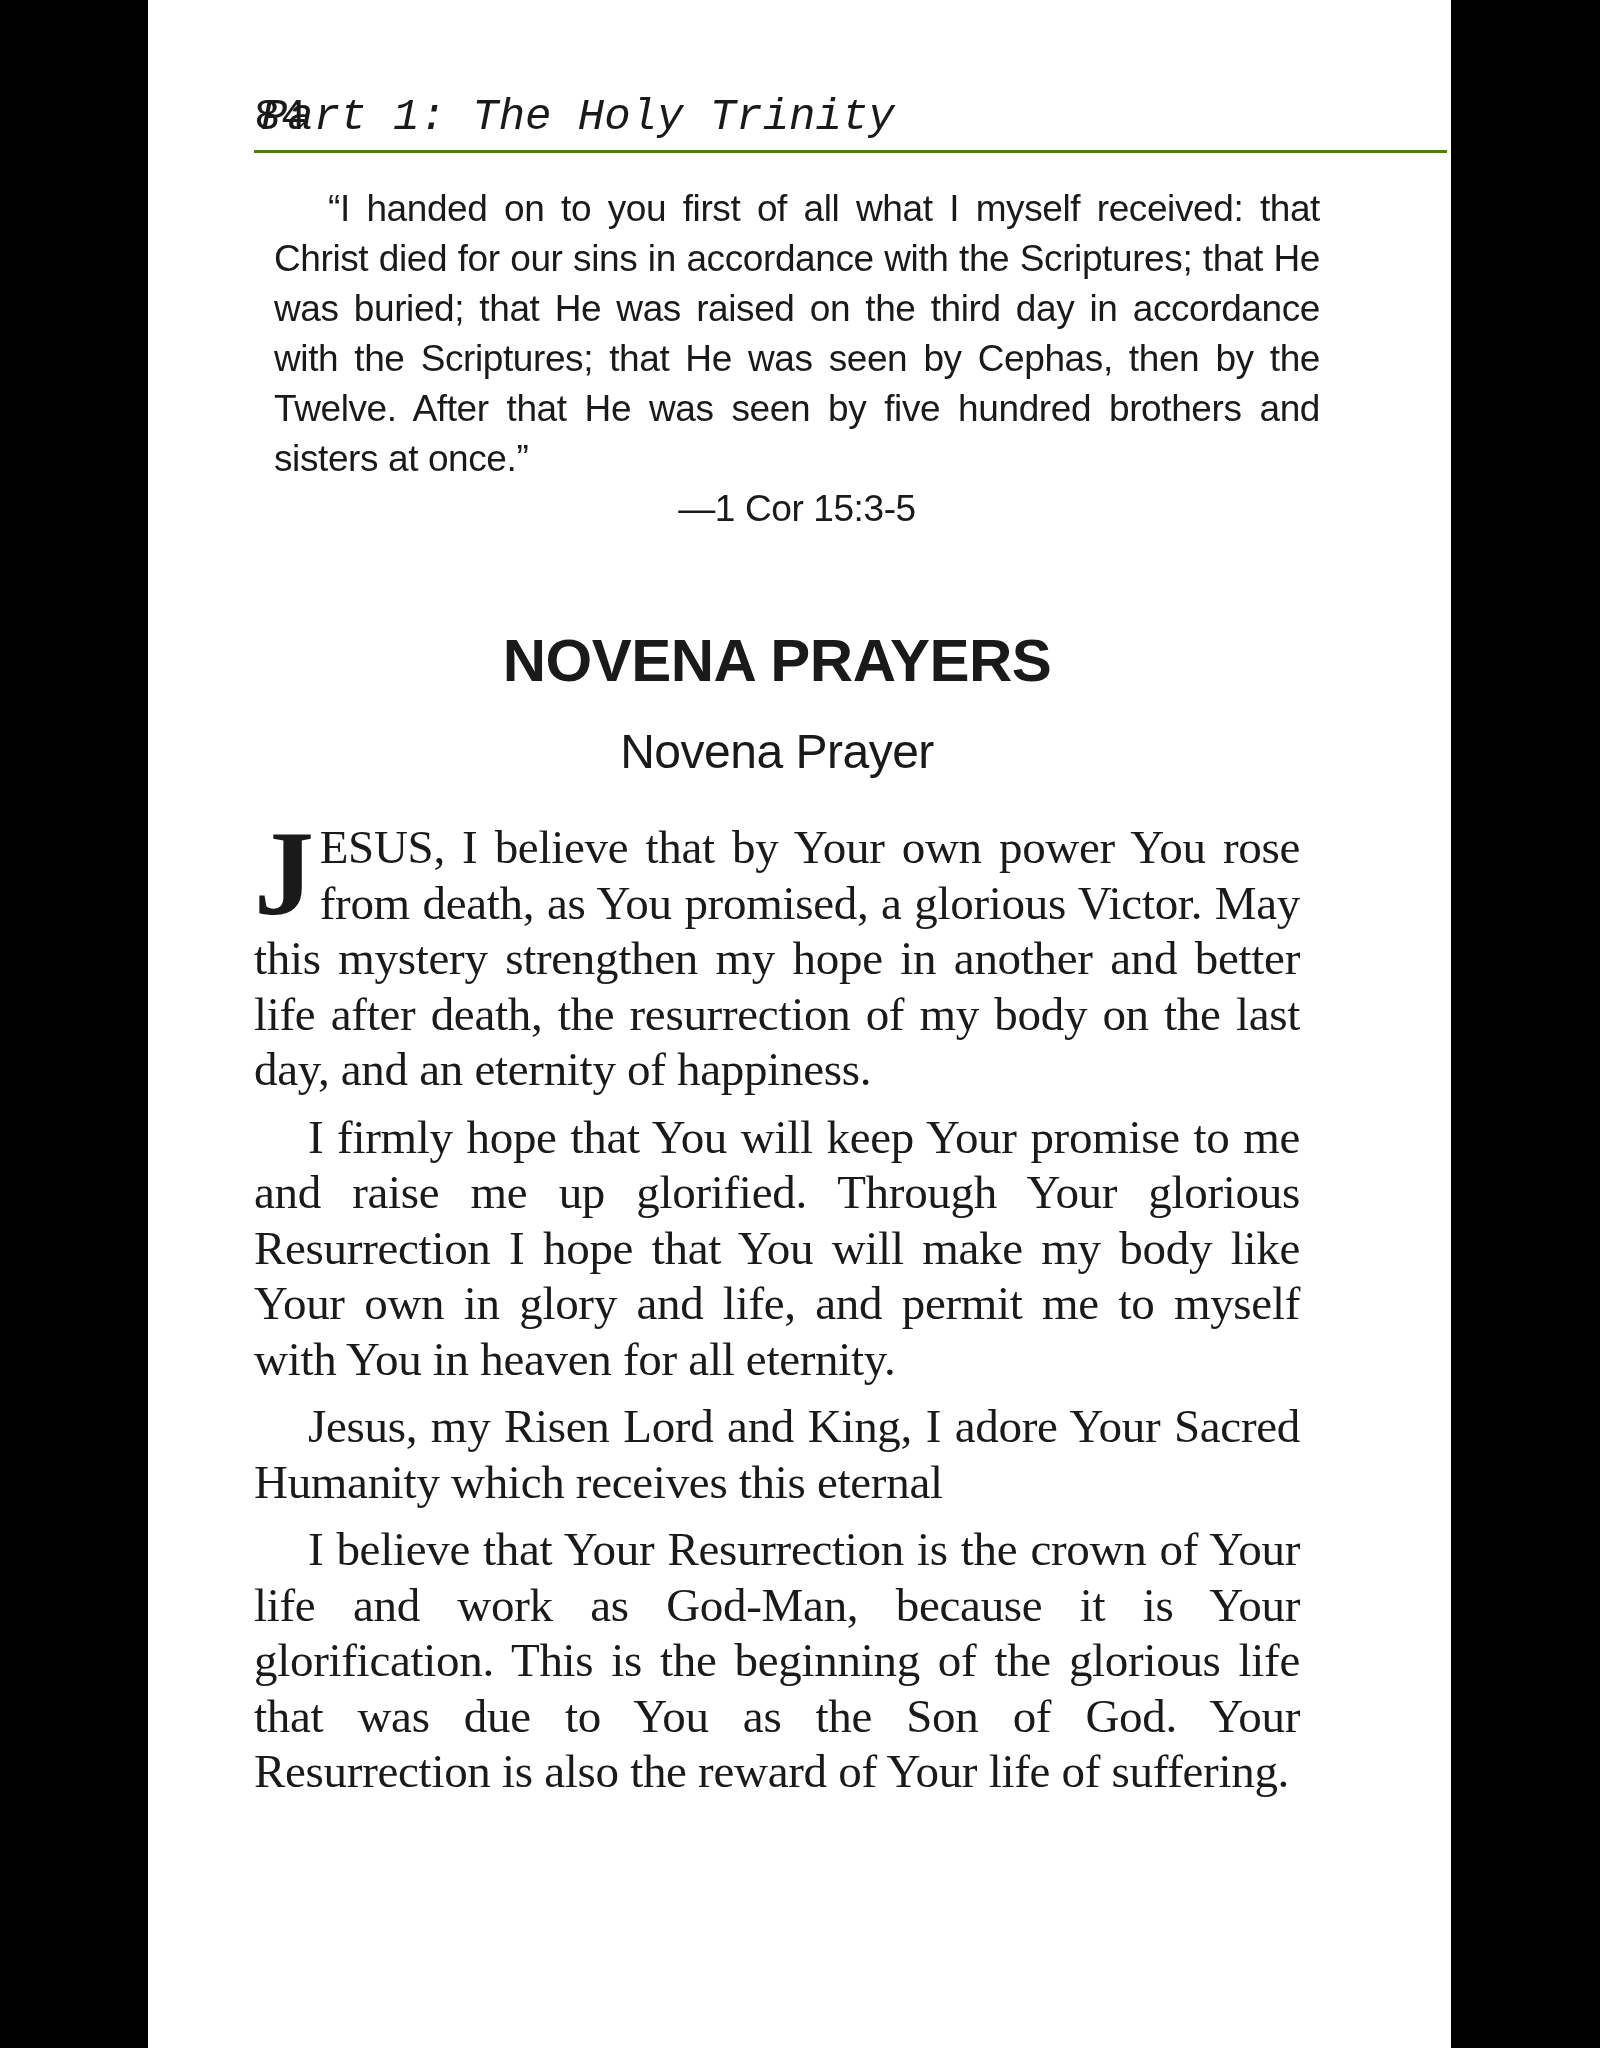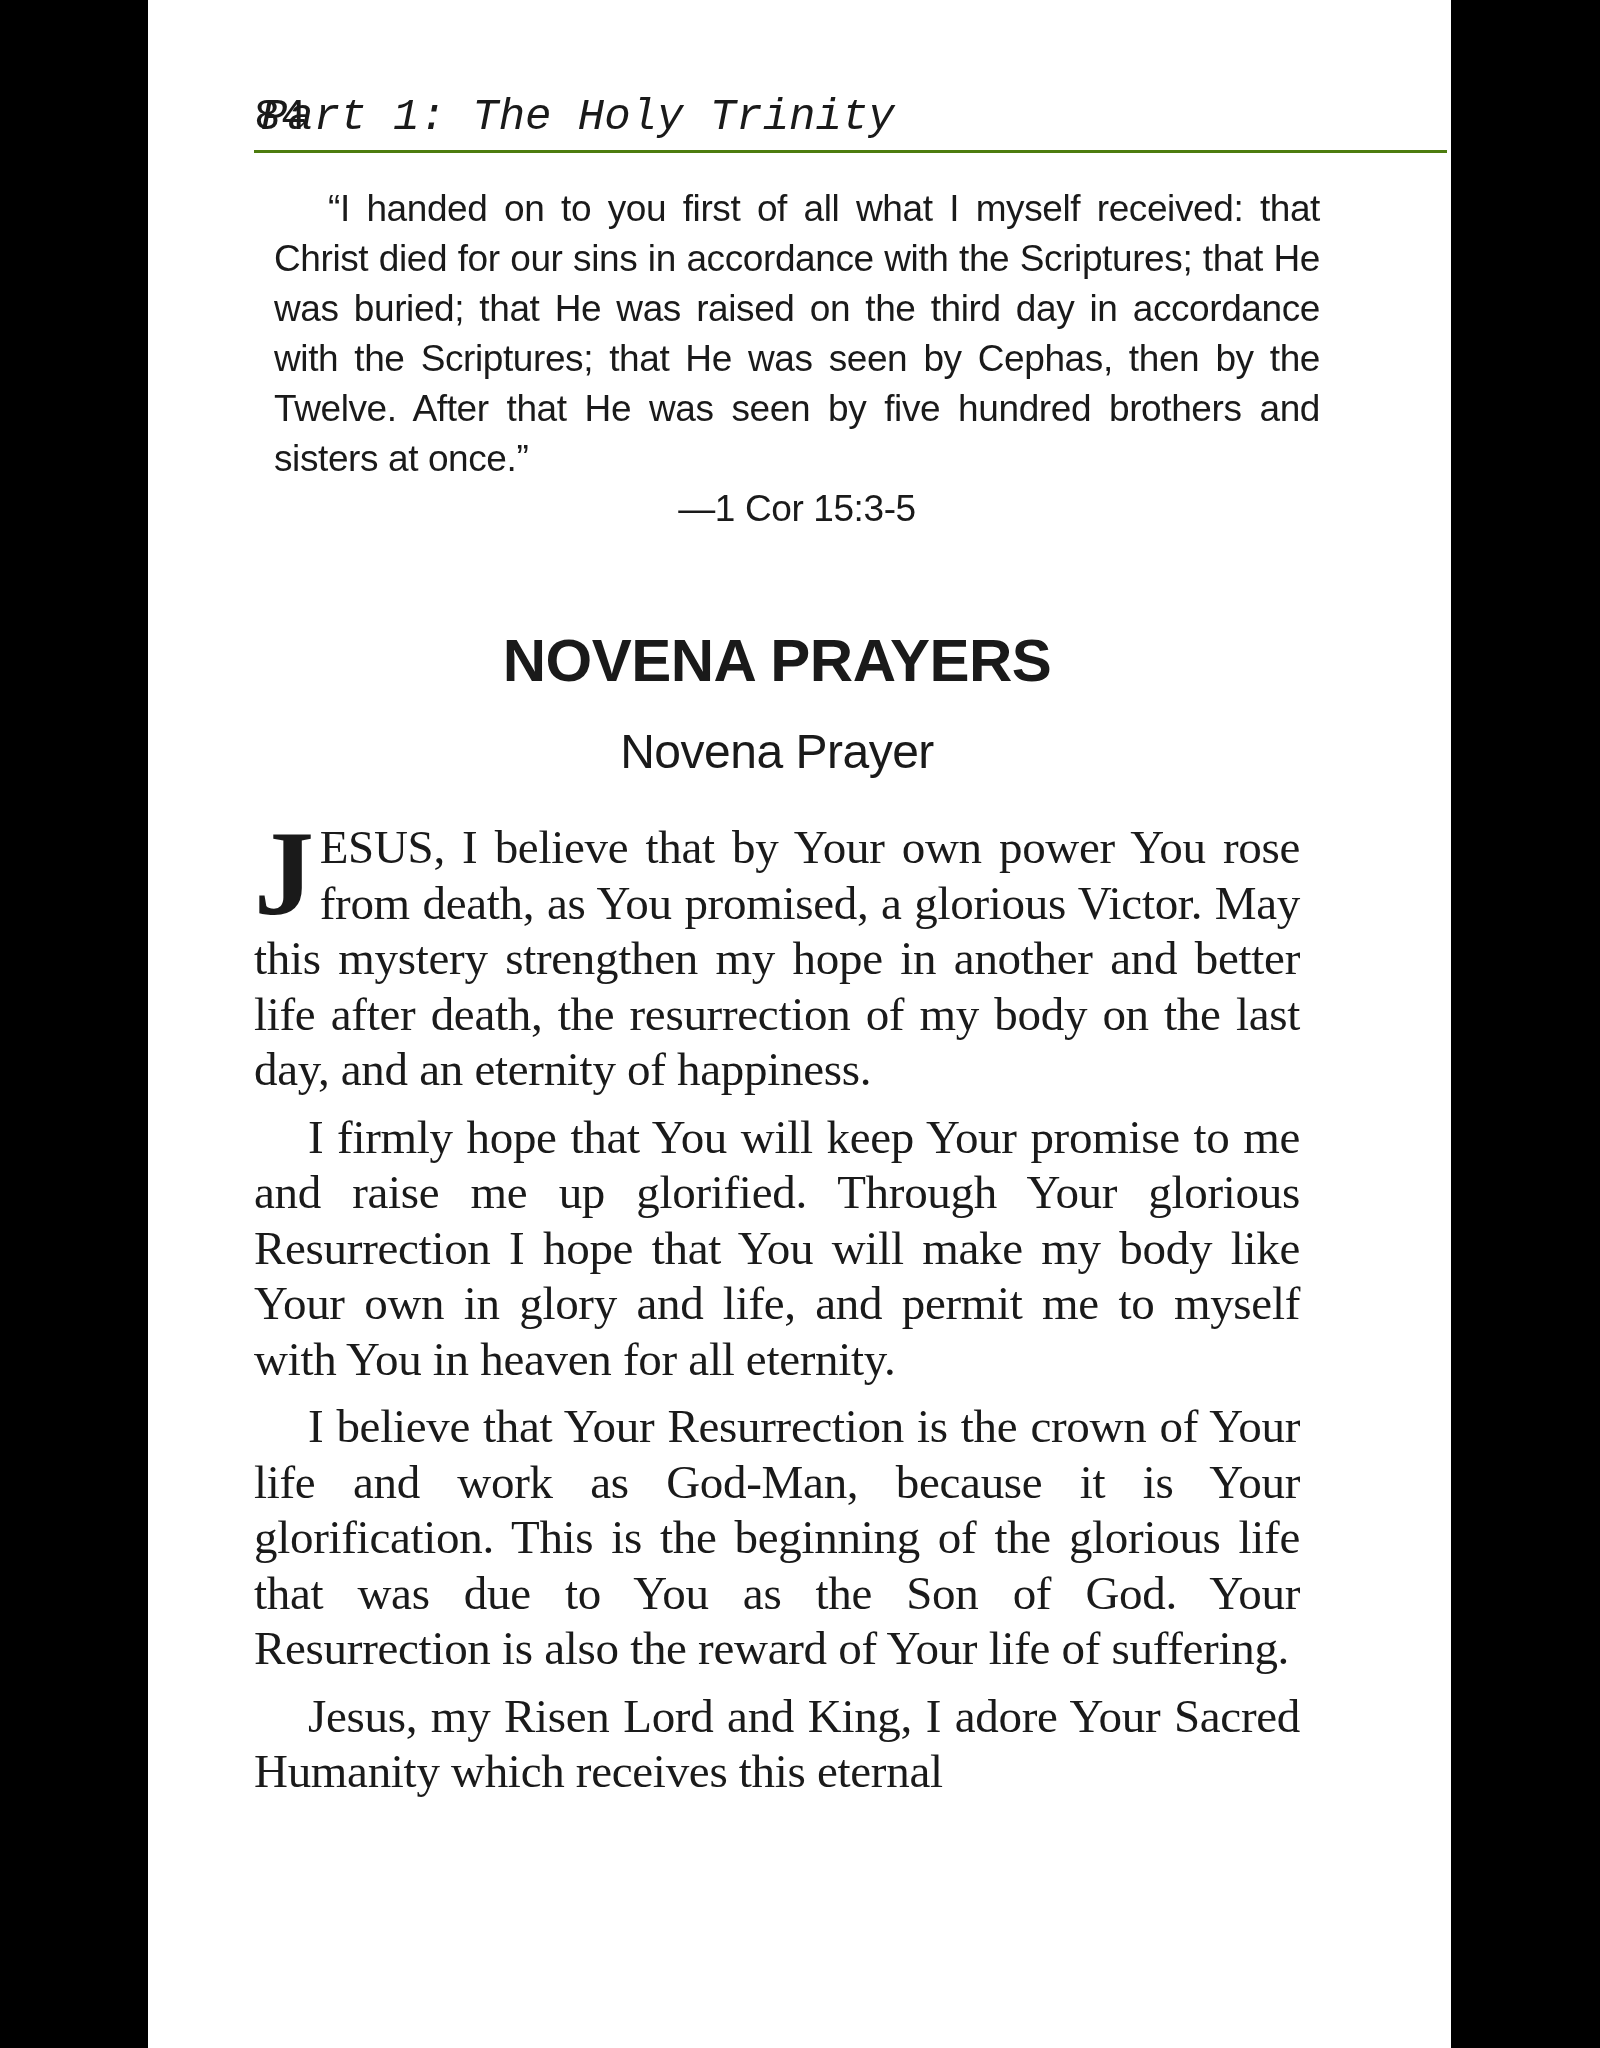--- a/index.html
+++ b/index.html
@@ -62,18 +62,18 @@
       <div class="citation">—1 Cor 15:3-5</div>
     </div>
 
     <div class="section-title">NOVENA PRAYERS</div>
 
     <div class="prayer-title">Novena Prayer</div>
 
     <div class="prayer">
       <p class="first"><span class="dropcap">J</span><span>ESUS, I believe that by Your own power You rose from death, as You promised, a glorious Victor. May this mystery strengthen my hope in another and better life after death, the resurrection of my body on the last day, and an eternity of happiness.</span></p>
       <p>I firmly hope that You will keep Your promise to me and raise me up glorified. Through Your glorious Resurrection I hope that You will make my body like Your own in glory and life, and permit me to myself with You in heaven for all eternity.</p>
+      <p>Jesus, my Risen Lord and King, I adore Your Sacred Humanity which receives this eternal</p>
       <p>I believe that Your Resurrection is the crown of Your life and work as God-Man, because it is Your glorification. This is the beginning of the glorious life that was due to You as the Son of God. Your Resurrection is also the reward of Your life of suffering.</p>
-      <p>Jesus, my Risen Lord and King, I adore Your Sacred Humanity which receives this eternal</p>
     </div>
 
   </div>
 </div>
 
 </body></html>

